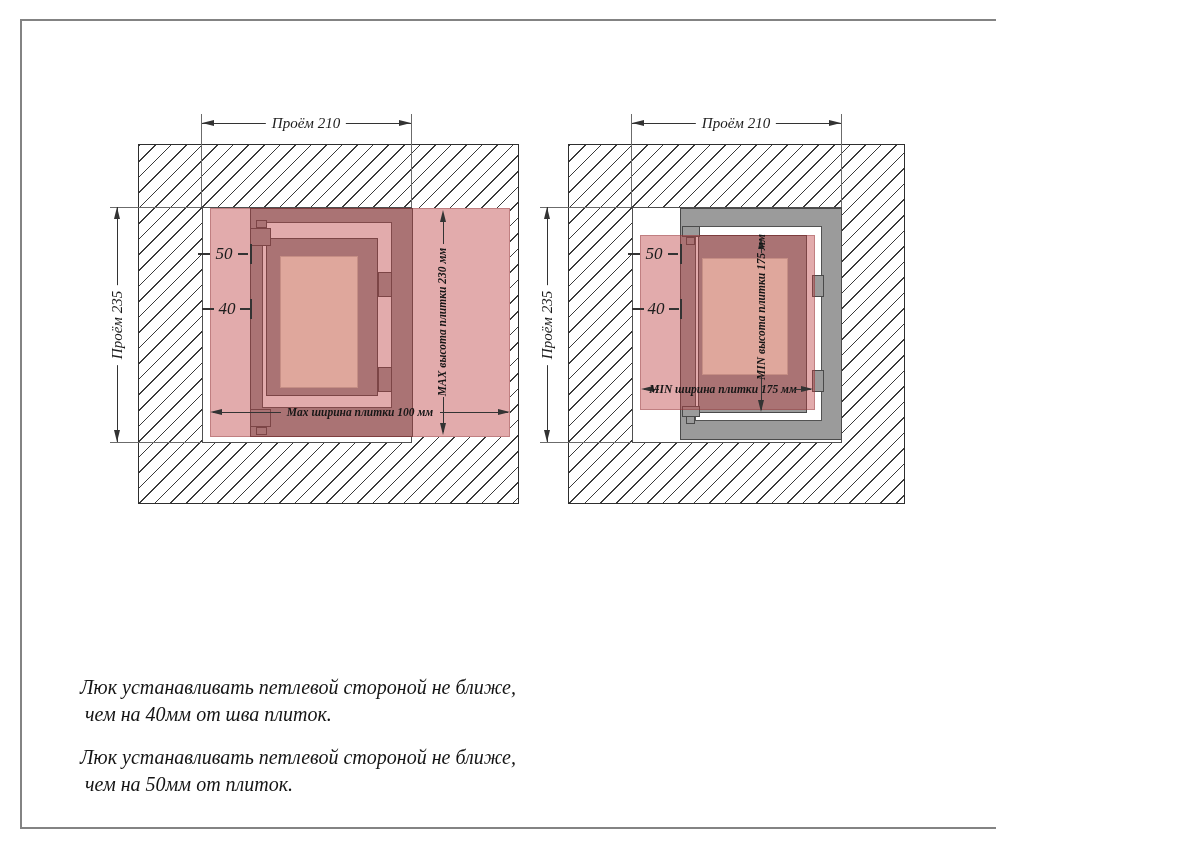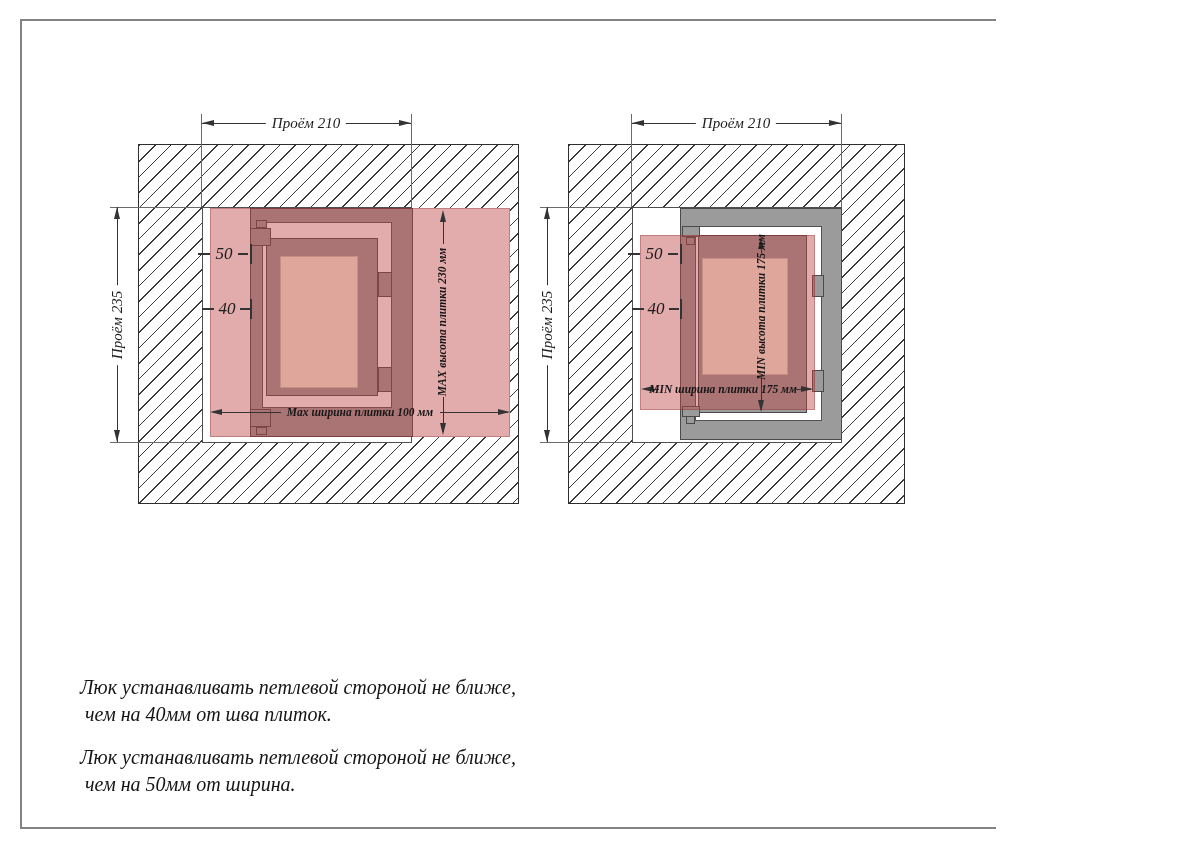--- a/index.html
+++ b/index.html
@@ -141,15 +141,15 @@
 
   <div class="abs arrow up" style="left:758px;top:237px;"></div>
   <div class="abs dimline" style="left:761px;top:241px;width:1px;height:12px;"></div>
   <div class="abs mm-label rot" style="left:761px;top:307px;">MIN высота плитки 175 мм</div>
   <div class="abs dimline" style="left:761px;top:377px;width:1px;height:33px;"></div>
   <div class="abs arrow down" style="left:758px;top:400px;"></div>
 
   <div class="abs note-line" style="left:80px;top:674px;">Люк устанавливать петлевой стороной не ближе,</div>
   <div class="abs note-line" style="left:80px;top:701px;"> чем на 40мм от шва плиток.</div>
   <div class="abs note-line" style="left:80px;top:744px;">Люк устанавливать петлевой стороной не ближе,</div>
-  <div class="abs note-line" style="left:80px;top:771px;"> чем на 50мм от ширина.</div>
+  <div class="abs note-line" style="left:80px;top:771px;"> чем на 50мм от плиток.</div>
 
 </div>
 
 </body></html>

